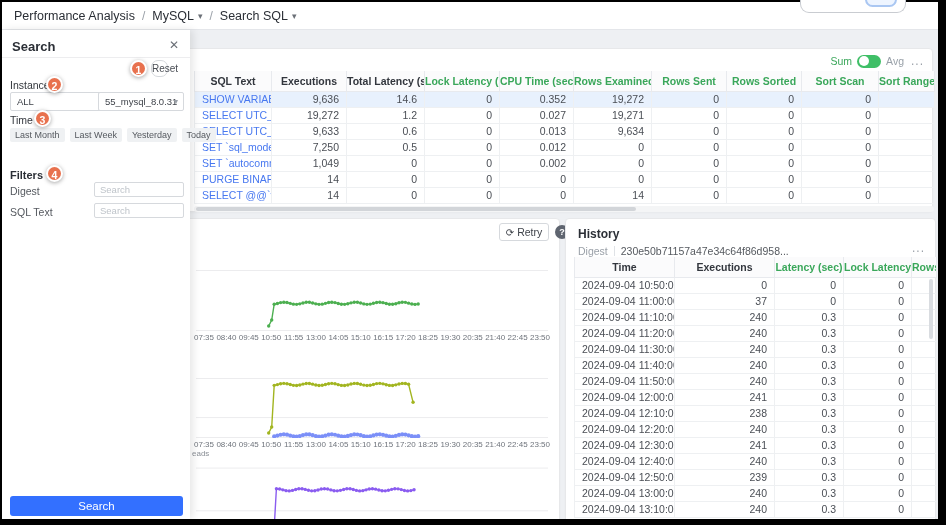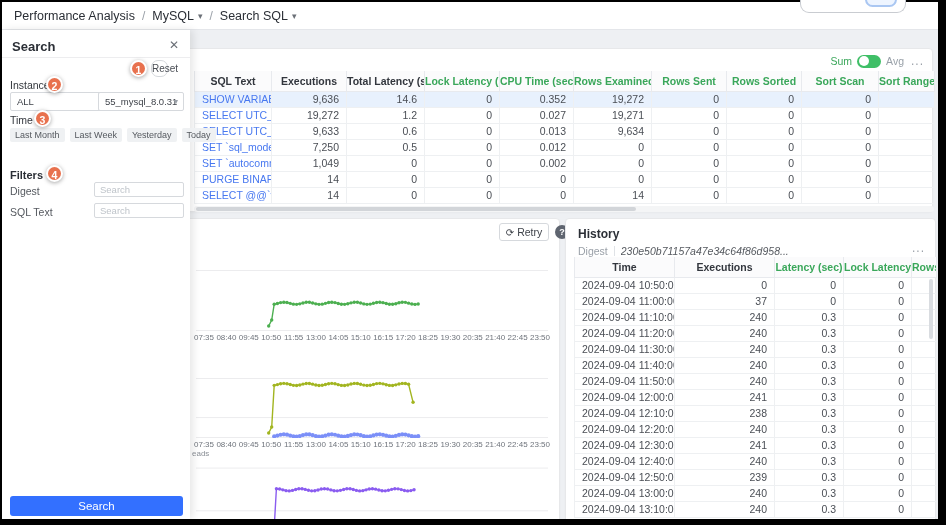--- a/index.html
+++ b/index.html
@@ -70,21 +70,21 @@
   #xaxis-0 { top:114px; }
   #xaxis-1 { top:221px; }
   #legend-partial { position:absolute; left:183px; top:230px; font-size:8px; color:#8a8f96; }
 
   
   #card-history { left:565px; top:218px; width:371px; height:310px; z-index:6; }
   #history-title { position:absolute; left:12px; top:8px; font-size:12px; font-weight:bold; color:#2b2f36; }
   #digest-row { position:absolute; left:12px; top:26px; width:345px; display:flex; align-items:center; gap:6px; }
   #digest-label { color:#9aa0a8; font-size:10.5px; }
   #digest-divider { width:1px; height:10px; background:#dfe2e6; }
-  #digest-value { color:#55595f; font-size:10.5px; white-space:nowrap; overflow:hidden;font-style:italic; }
+  #digest-value { color:#55595f; font-size:10.5px; white-space:nowrap; overflow:hidden; }
   #history-more { position:absolute; right:10px; top:22px; color:#9aa0a8; font-size:12px; letter-spacing:1px; cursor:pointer; }
   #history-table { position:absolute; left:8px; top:38px; width:362px; }
   #history-table td.time { text-align:left; padding-left:7px; color:#4a4e55; }
   #hist-vscroll { position:absolute; right:2px; top:60px; width:4px; height:60px; background:#d9dce0; border-radius:2px; }
 
   
   #search-panel { position:absolute; left:2px; top:30px; width:188px; height:489px; background:#fff;
     box-shadow:3px 0 8px rgba(0,0,0,0.10); z-index:50; }
   #panel-title { position:absolute; left:10px; top:9px; font-size:13px; font-weight:bold; color:#2b2f36; }
   #panel-close { position:absolute; right:11px; top:8px; font-size:12px; color:#6b7077; cursor:pointer; }

